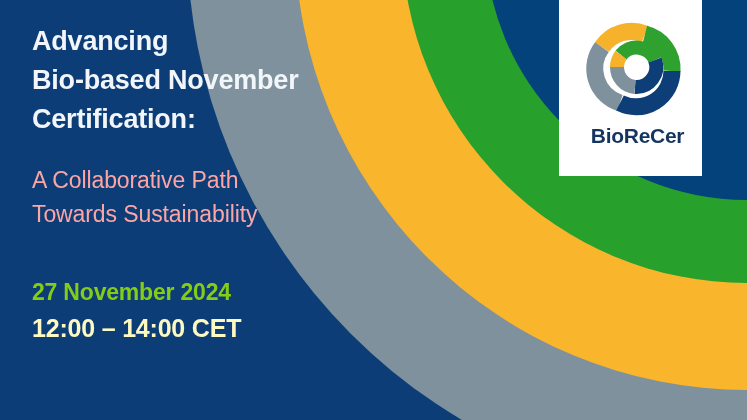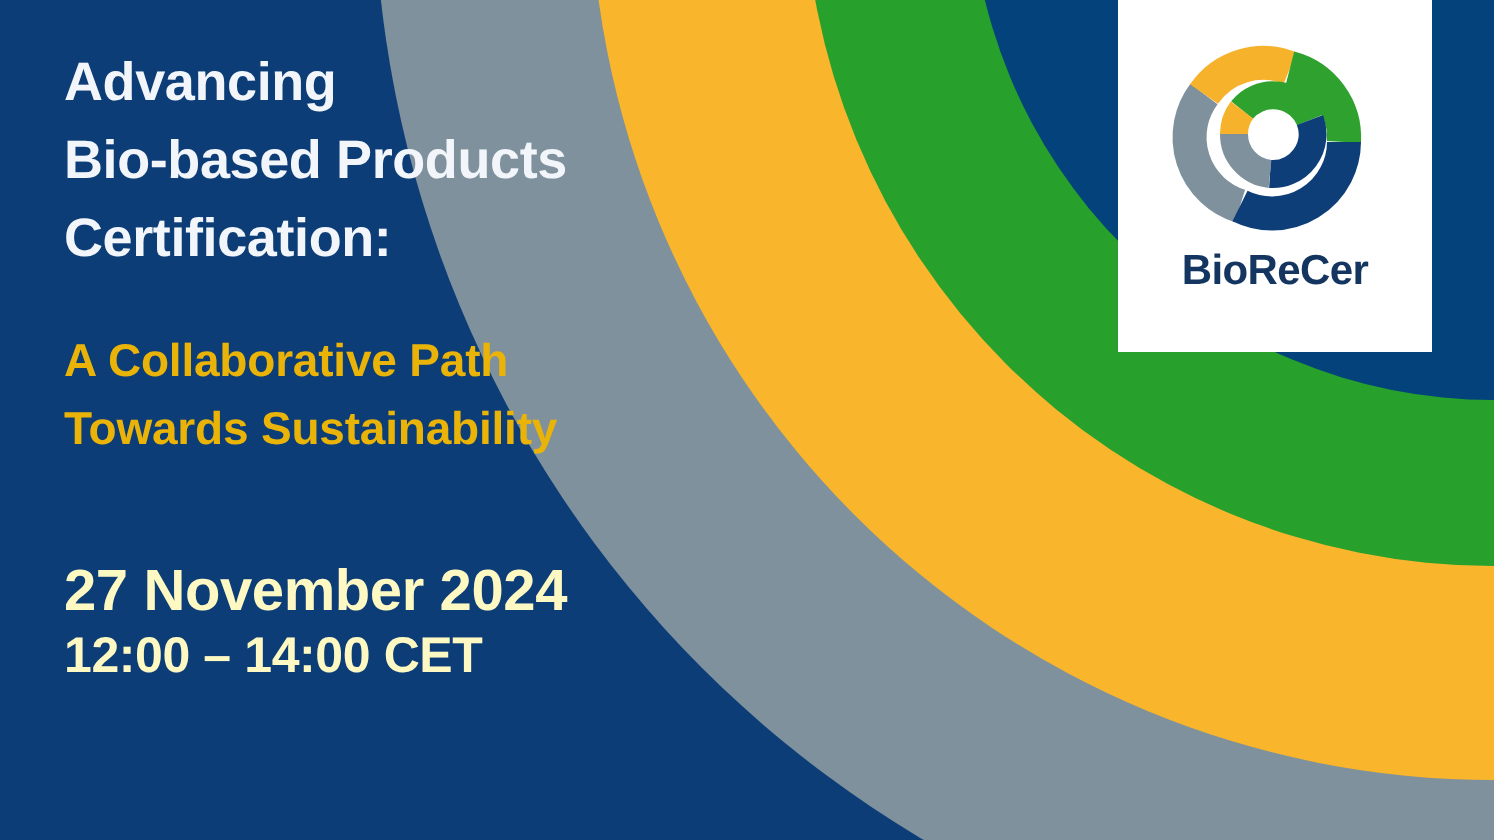--- a/index.html
+++ b/index.html
@@ -34,34 +34,34 @@
     line-height: 1.44;
     letter-spacing: -0.2px;
     white-space: pre-line;
   }
   #subtitle {
     position: absolute;
     left: 32px;
     top: 163px;
     width: 400px;
     z-index: 3;
-    color: #eab308;
+    color: #fca5a5;
     font-size: 23px;
-    font-weight: bold;
+    font-weight: normal;
     line-height: 1.48;
     letter-spacing: -0.1px;
     white-space: pre-line;
   }
   #date-line {
     position: absolute;
     left: 32px;
     top: 276px;
     z-index: 3;
-    color: #fef9c3;
-    font-size: 29px;
+    color: #84cc16;
+    font-size: 23px;
     font-weight: bold;
     line-height: 1.42;
     letter-spacing: -0.2px;
   }
   #time-line {
     position: absolute;
     left: 32px;
     top: 311px;
     z-index: 3;
     color: #fef9c3;
@@ -77,21 +77,21 @@
     z-index: 3;
     color: #f2f6fa;
     font-size: 21px;
     font-weight: bold;
     letter-spacing: -0.1px;
   }
   #logo-card {
     position: absolute;
     left: 559px;
     top: 0px;
-    width: 157px;
+    width: 143px;
     height: 176px;
     background: #ffffff;
     z-index: 4;
   }
   #logo-mark {
     position: absolute;
     left: 24px;
     top: 14px;
     width: 110px;
     height: 103px;
@@ -118,21 +118,21 @@
 
     <g transform="translate(747,-62)">
       <circle cx="0" cy="0" r="560" fill="#7e919d"></circle>
       <circle cx="0" cy="0" r="452" fill="#f9b52c"></circle>
       <circle cx="0" cy="0" r="345" fill="#27a02c"></circle>
       <circle cx="0" cy="0" r="262" fill="#03427a"></circle>
     </g>
   </svg>
 
   <div id="title">Advancing
-Bio-based Products
+Bio-based November
 Certification:</div>
 
   <div id="subtitle">A Collaborative Path
 Towards Sustainability</div>
 
   <div id="date-line">27 November 2024</div>
 
   <div id="time-line">12:00 – 14:00 CET</div>
 
 

